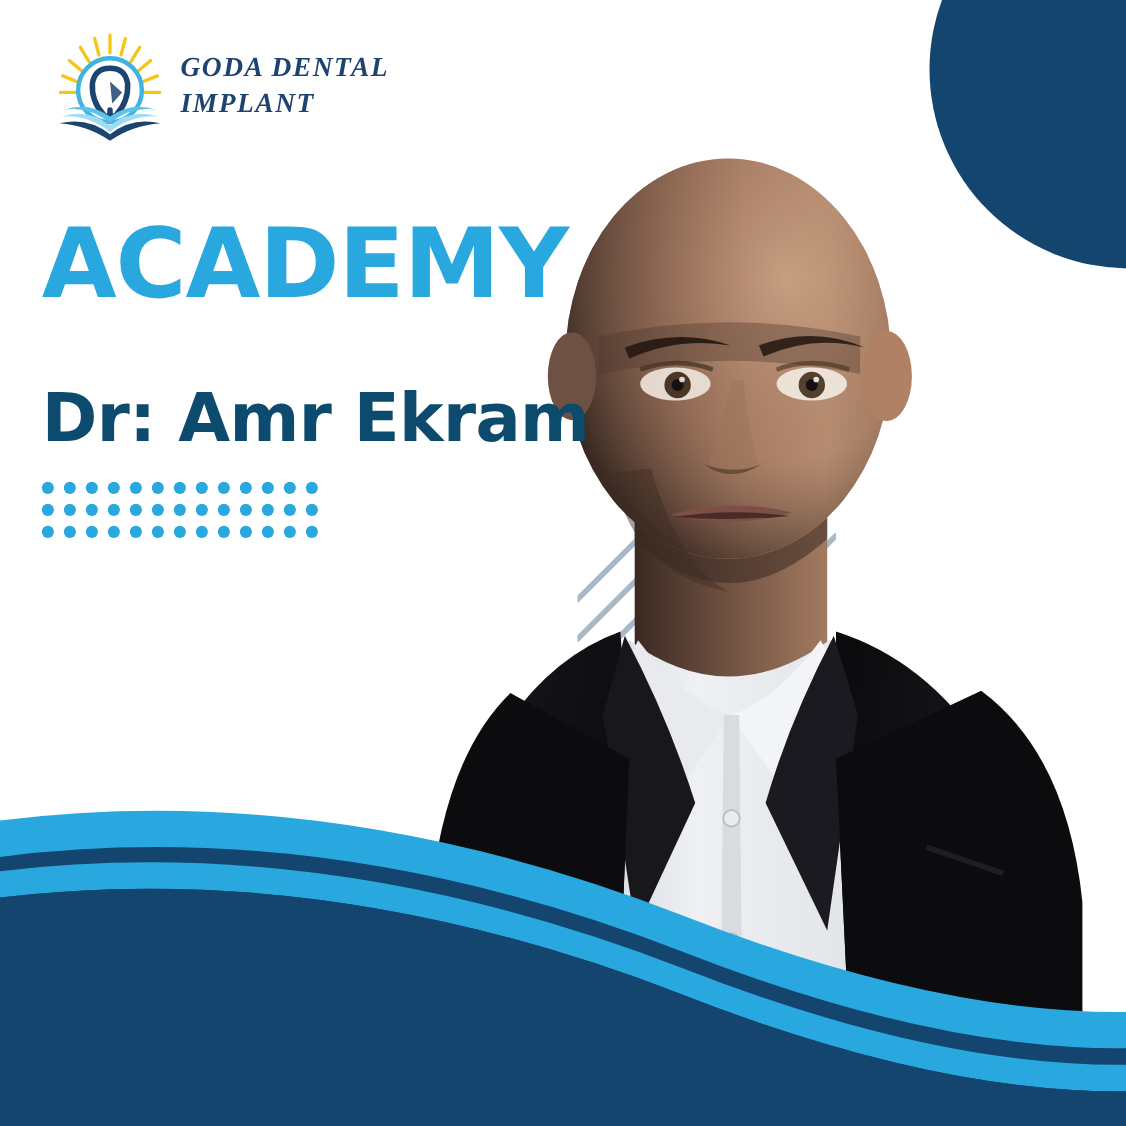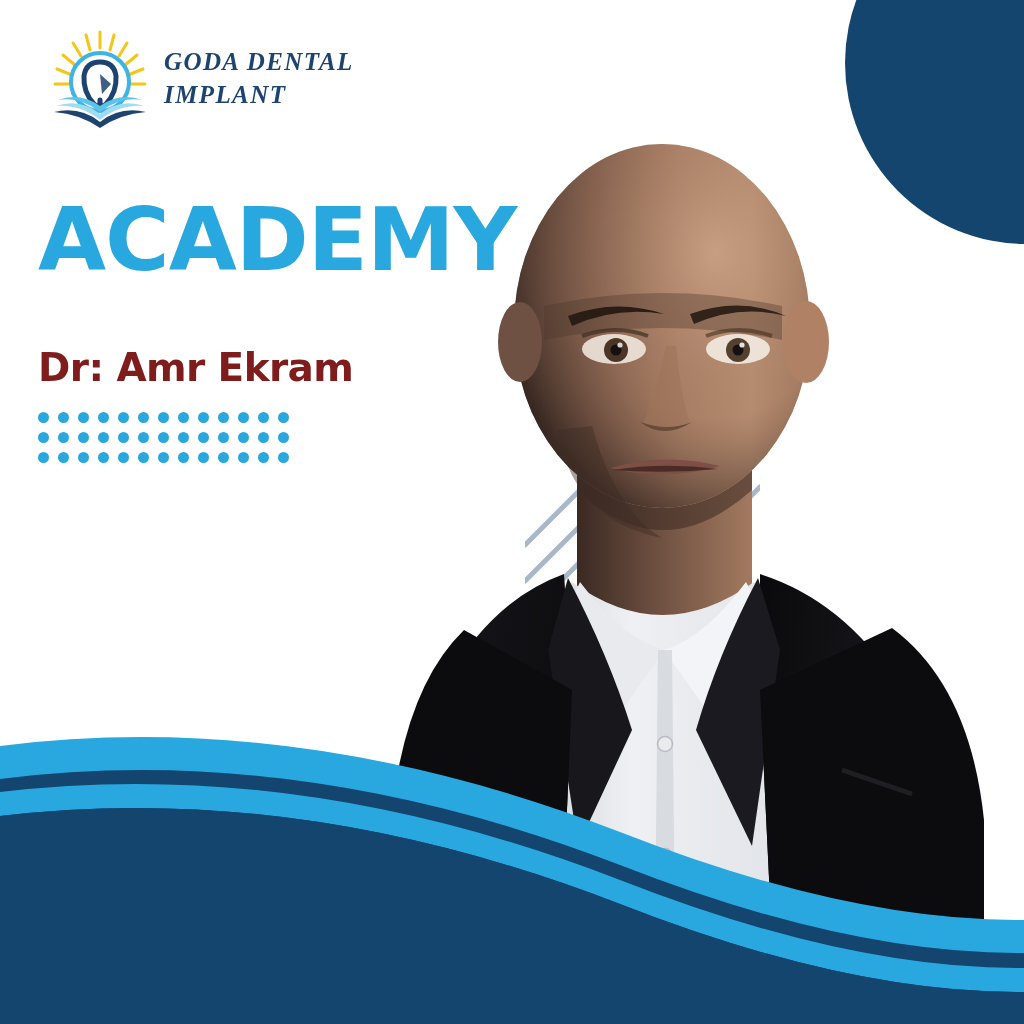--- a/index.html
+++ b/index.html
@@ -67,23 +67,23 @@
     letter-spacing:-2.5px;
     white-space:nowrap;
   }
   .headline.navy  { color:#1d4a7a; }
   .headline.cyan  { color:#29a8e0; letter-spacing:-1px; }
 
   #presenter-name {
     margin-top:62px;
     font-family:"DejaVu Sans", sans-serif;
     font-weight:bold;
-    font-size:39px;
+    font-size:61px;
     letter-spacing:-0.6px;
-    color:#7f1d1d;
+    color:#0c4a6e;
     white-space:nowrap;
   }
 
   #dot-grid {
     margin-top:22px;
     display:grid;
     grid-template-columns:repeat(13, 20px);
     grid-auto-rows:20px;
     width:260px;
   }

